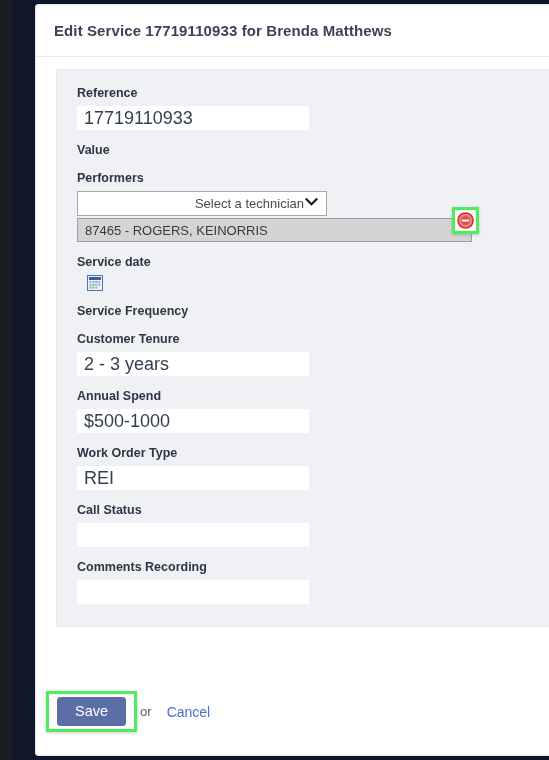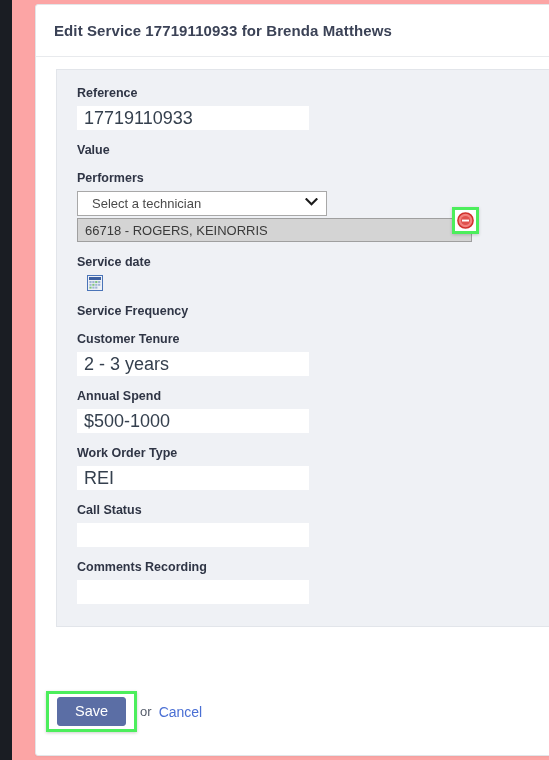--- a/index.html
+++ b/index.html
@@ -8,21 +8,21 @@
     margin: 0; padding: 0;
     width: 549px; height: 760px;
     overflow: hidden;
     background: #f2f3f5;
     font-family: "Liberation Sans", sans-serif;
     -webkit-font-smoothing: antialiased;
   }
   #root {
     position: relative;
     width: 549px; height: 760px;
-    background: #fca5a5;
+    background: #0f172a;
     text-decoration: underline;
   }
   
   .app-rail {
     position: absolute;
     left: 0; top: 0;
     width: 12px; height: 760px;
     background: #1a1d23;
   }
   
@@ -80,26 +80,27 @@
     display: block;
   }
   .select-input {
     width: 250px;
     height: 25px;
     background: #ffffff;
     border: 1px solid #a8a8a8;
     font-family: "Liberation Sans", sans-serif;
     font-size: 13px;
     color: #4a4a4a;
-    padding: 0 14px;
+    padding: 0 22px;
     outline: none;
     -webkit-appearance: none;
     appearance: none;
     display: block;
     position: relative;
+    text-align: right;
   }
   .select-wrap { position: relative; width: 250px; }
   .select-caret {
     position: absolute;
     right: 9px; top: 7px;
     pointer-events: none;
     line-height: 0;
   }
   
   .performer-row {
@@ -168,21 +169,21 @@
     line-height: 16px;
   }
   .or-text {
     font-size: 13px;
     color: #555c6a;
     margin-left: 3px;
   }
   .cancel-link {
     font-size: 14px;
     color: #4a6fd4;
-    margin-left: 7px;
+    margin-left: 15px;
     text-decoration: none;
     cursor: pointer;
   }
 </style>
 </head>
 <body>
 
 <div id="root">
 
   <div class="app-rail"></div>
@@ -211,21 +212,21 @@
             <option>Select a technician</option>
           </select>
           <span class="select-caret">
             <svg width="13" height="8" viewBox="0 0 13 8">
               <path d="M1.5 1.2 L6.5 6.2 L11.5 1.2" fill="none" stroke="#1b1b1b" stroke-width="2.1" stroke-linecap="square"></path>
             </svg>
           </span>
         </div>
 
         <div class="performer-row">
-          <span class="performer-name">66718 - ROGERS, KEINORRIS</span>
+          <span class="performer-name">87465 - ROGERS, KEINORRIS</span>
 
           <span class="remove-highlight">
             <span style="line-height:0;">
               <svg width="17" height="17" viewBox="0 0 17 17">
                 <circle cx="8.5" cy="8.5" r="7.6" fill="#f2827f" stroke="#d0302c" stroke-width="1.5"></circle>
                 <circle cx="8.5" cy="8.5" r="4.6" fill="#e0514d"></circle>
                 <rect x="5" y="7.6" width="7" height="1.9" fill="#ffffff"></rect>
               </svg>
             </span>
           </span>

